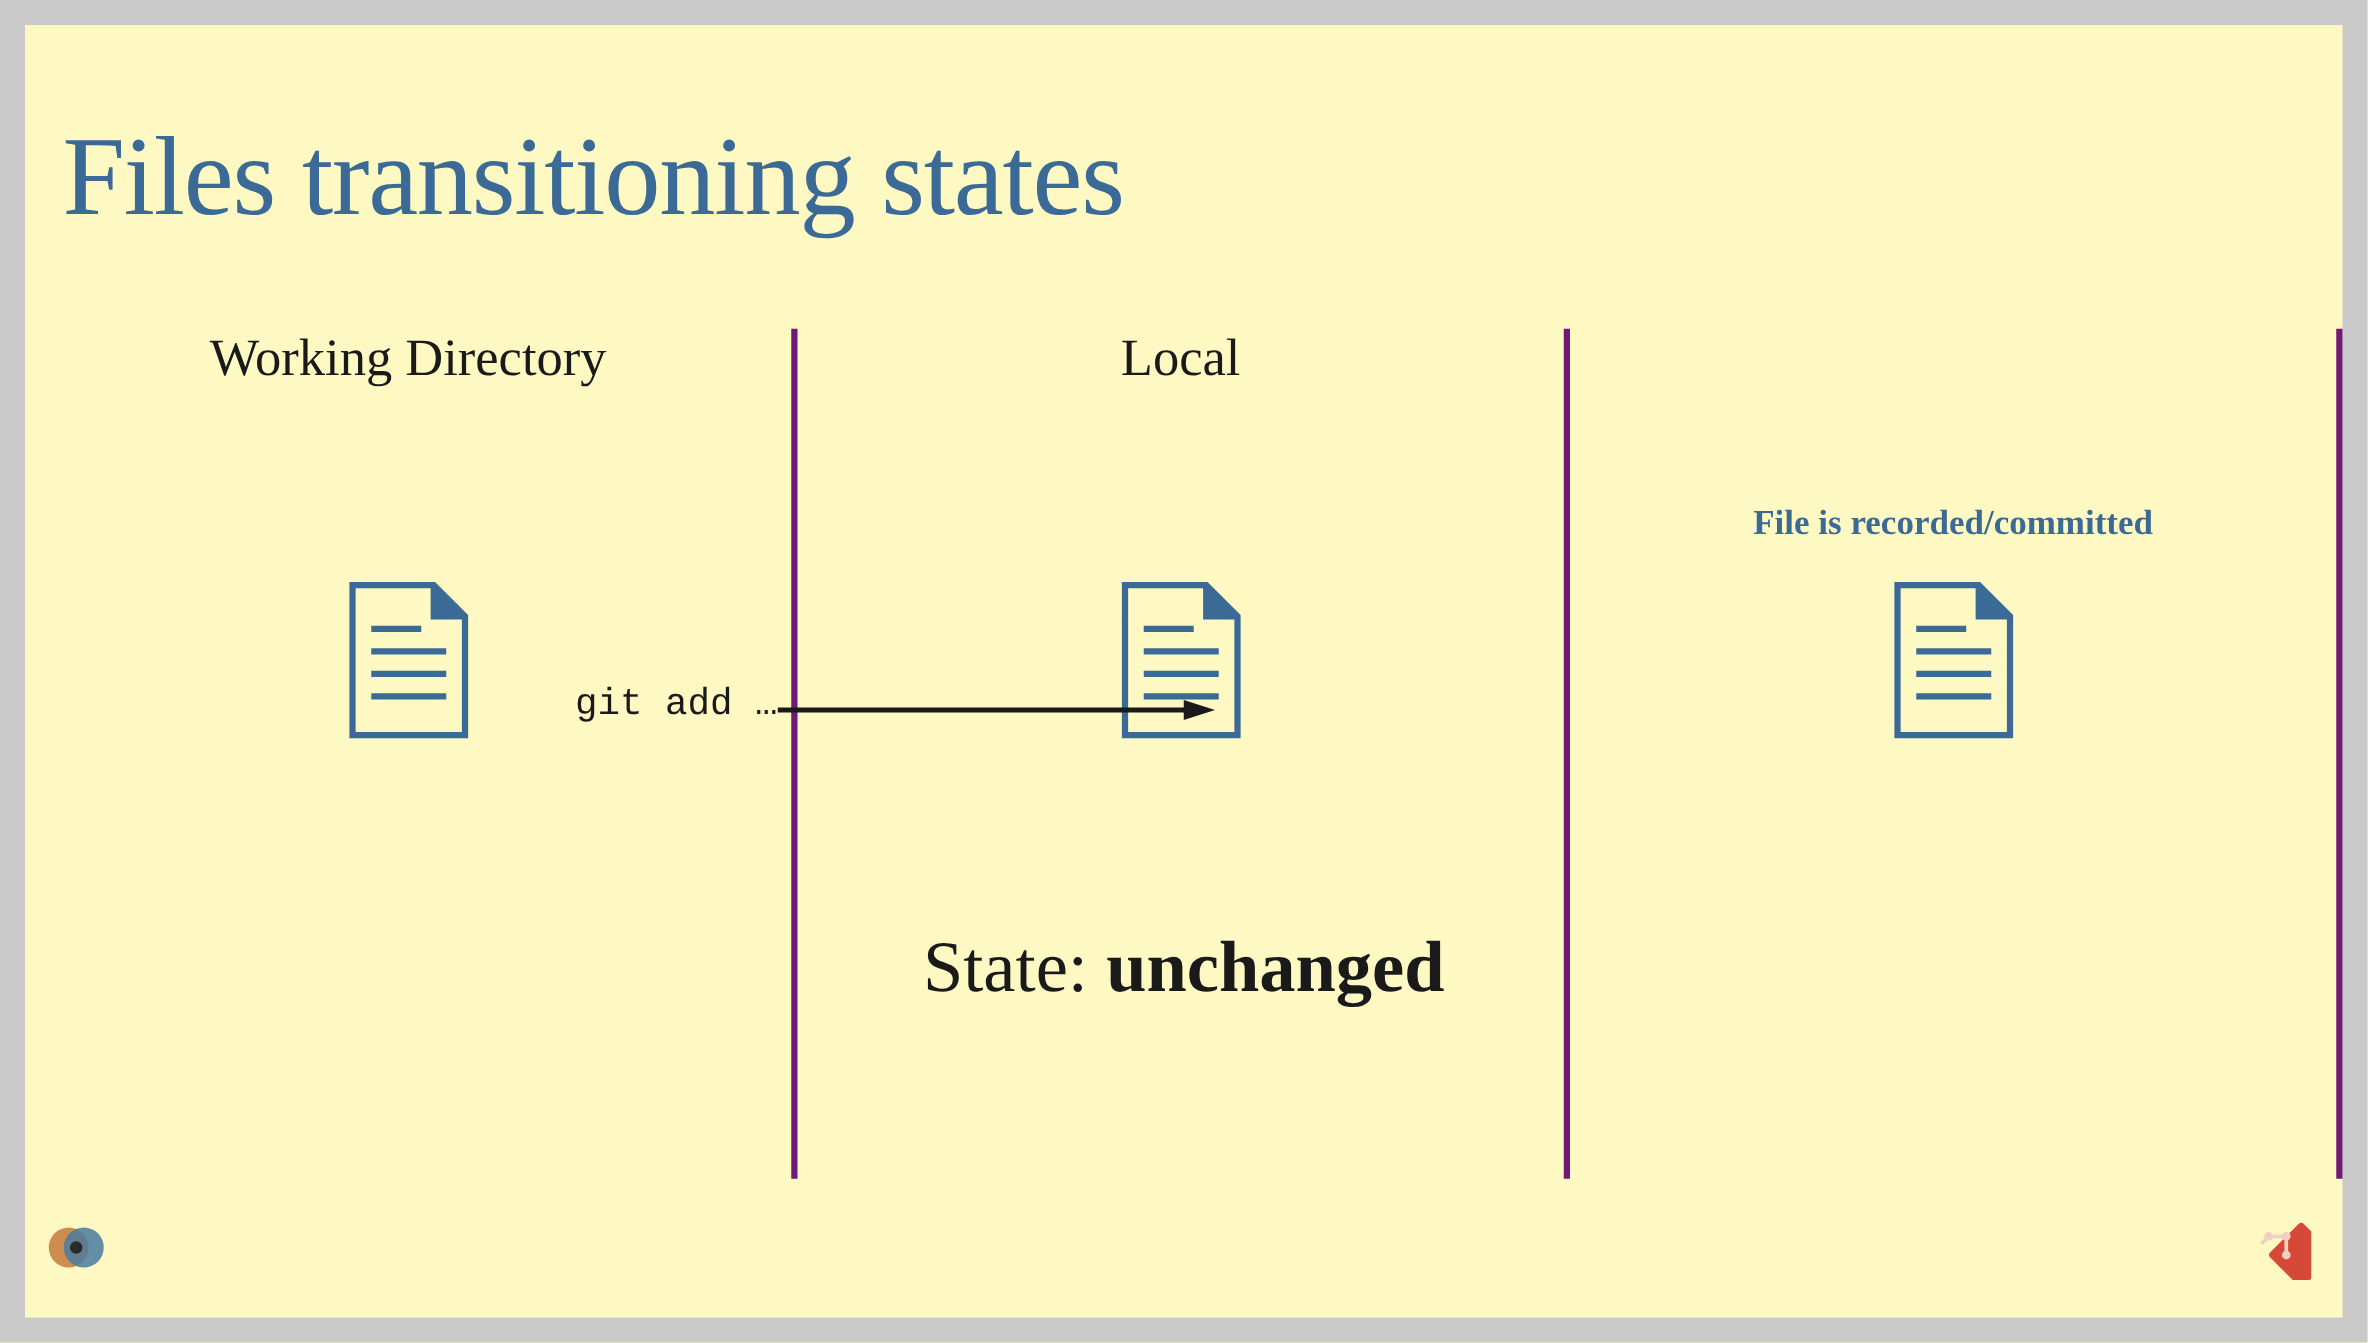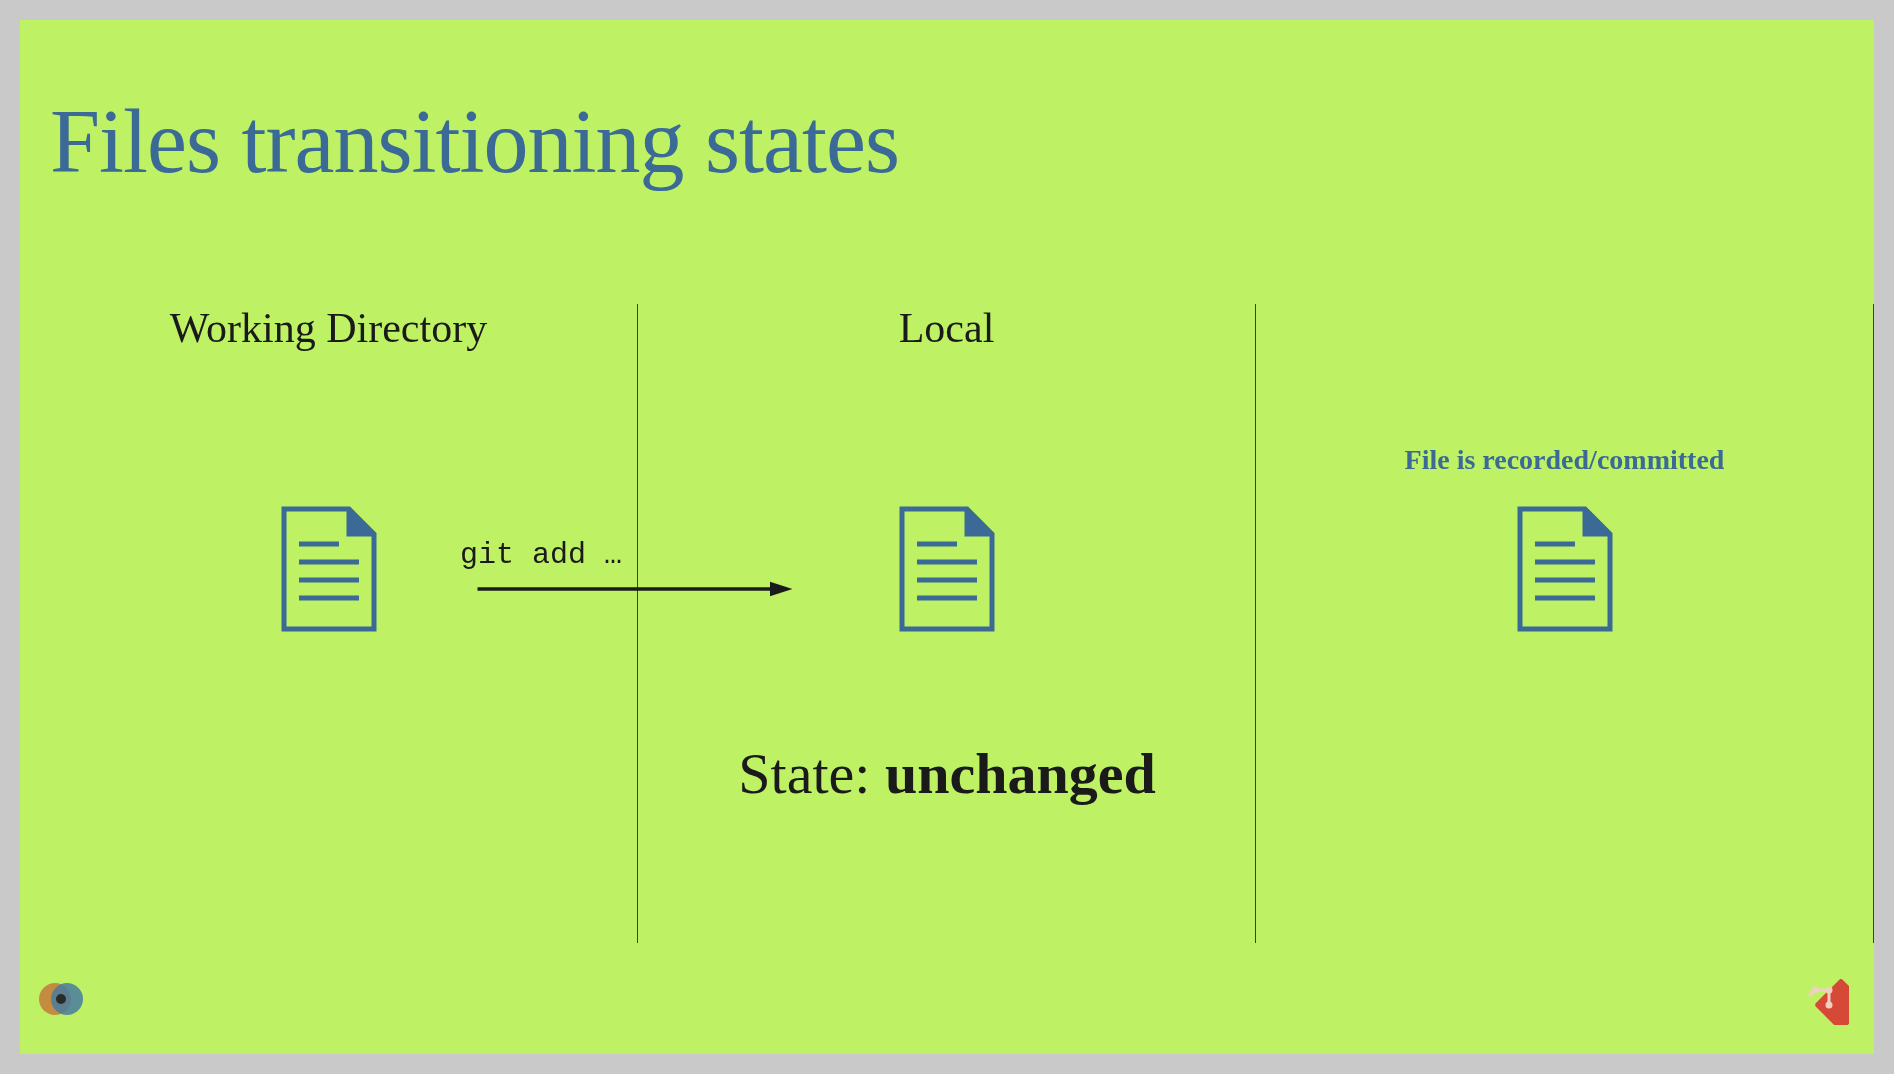--- a/index.html
+++ b/index.html
@@ -14,42 +14,41 @@
       font-family: Georgia, 'Times New Roman', serif;
       position: relative;
       overflow: hidden;
     }
     .slide {
       position: absolute;
       top: 20px;
       left: 20px;
       right: 20px;
       bottom: 20px;
-      background: #bef264;
+      background: #fef9c3;
       padding: 0;
     }
     .title {
       font-size: 90px;
       font-weight: 300;
       color: #3b6a96;
       padding: 70px 0 0 30px;
       font-family: Georgia, serif;
       letter-spacing: -1px;
     }
     .columns {
       display: flex;
       margin-top: 70px;
       height: 680px;
       position: relative;
     }
     .column {
       flex: 1;
       position: relative;
-      border-right: 1px solid #701a75;
-      margin-top: 41px;
+      border-right: 5px solid #701a75;
     }
     .column:last-child {
       border-right: none;
     }
     .col-header {
       font-size: 42px;
       font-weight: 400;
       text-align: center;
       color: #1a1a1a;
       font-family: Georgia, serif;
@@ -68,22 +67,22 @@
       text-align: center;
       width: 100%;
       top: 140px;
       font-family: Georgia, serif;
     }
     .arrow-container {
       position: absolute;
       top: 275px;
       height: 60px;
       display: flex;
-      flex-direction: column;
-      align-items: flex-start;
+      flex-direction: row;
+      align-items: center;
     }
     .arrow-label {
       font-family: 'Courier New', monospace;
       font-size: 30px;
       color: #1a1a1a;
       white-space: nowrap;
       margin-bottom: 8px;
     }
     .arrow-svg {
       width: 350px;

